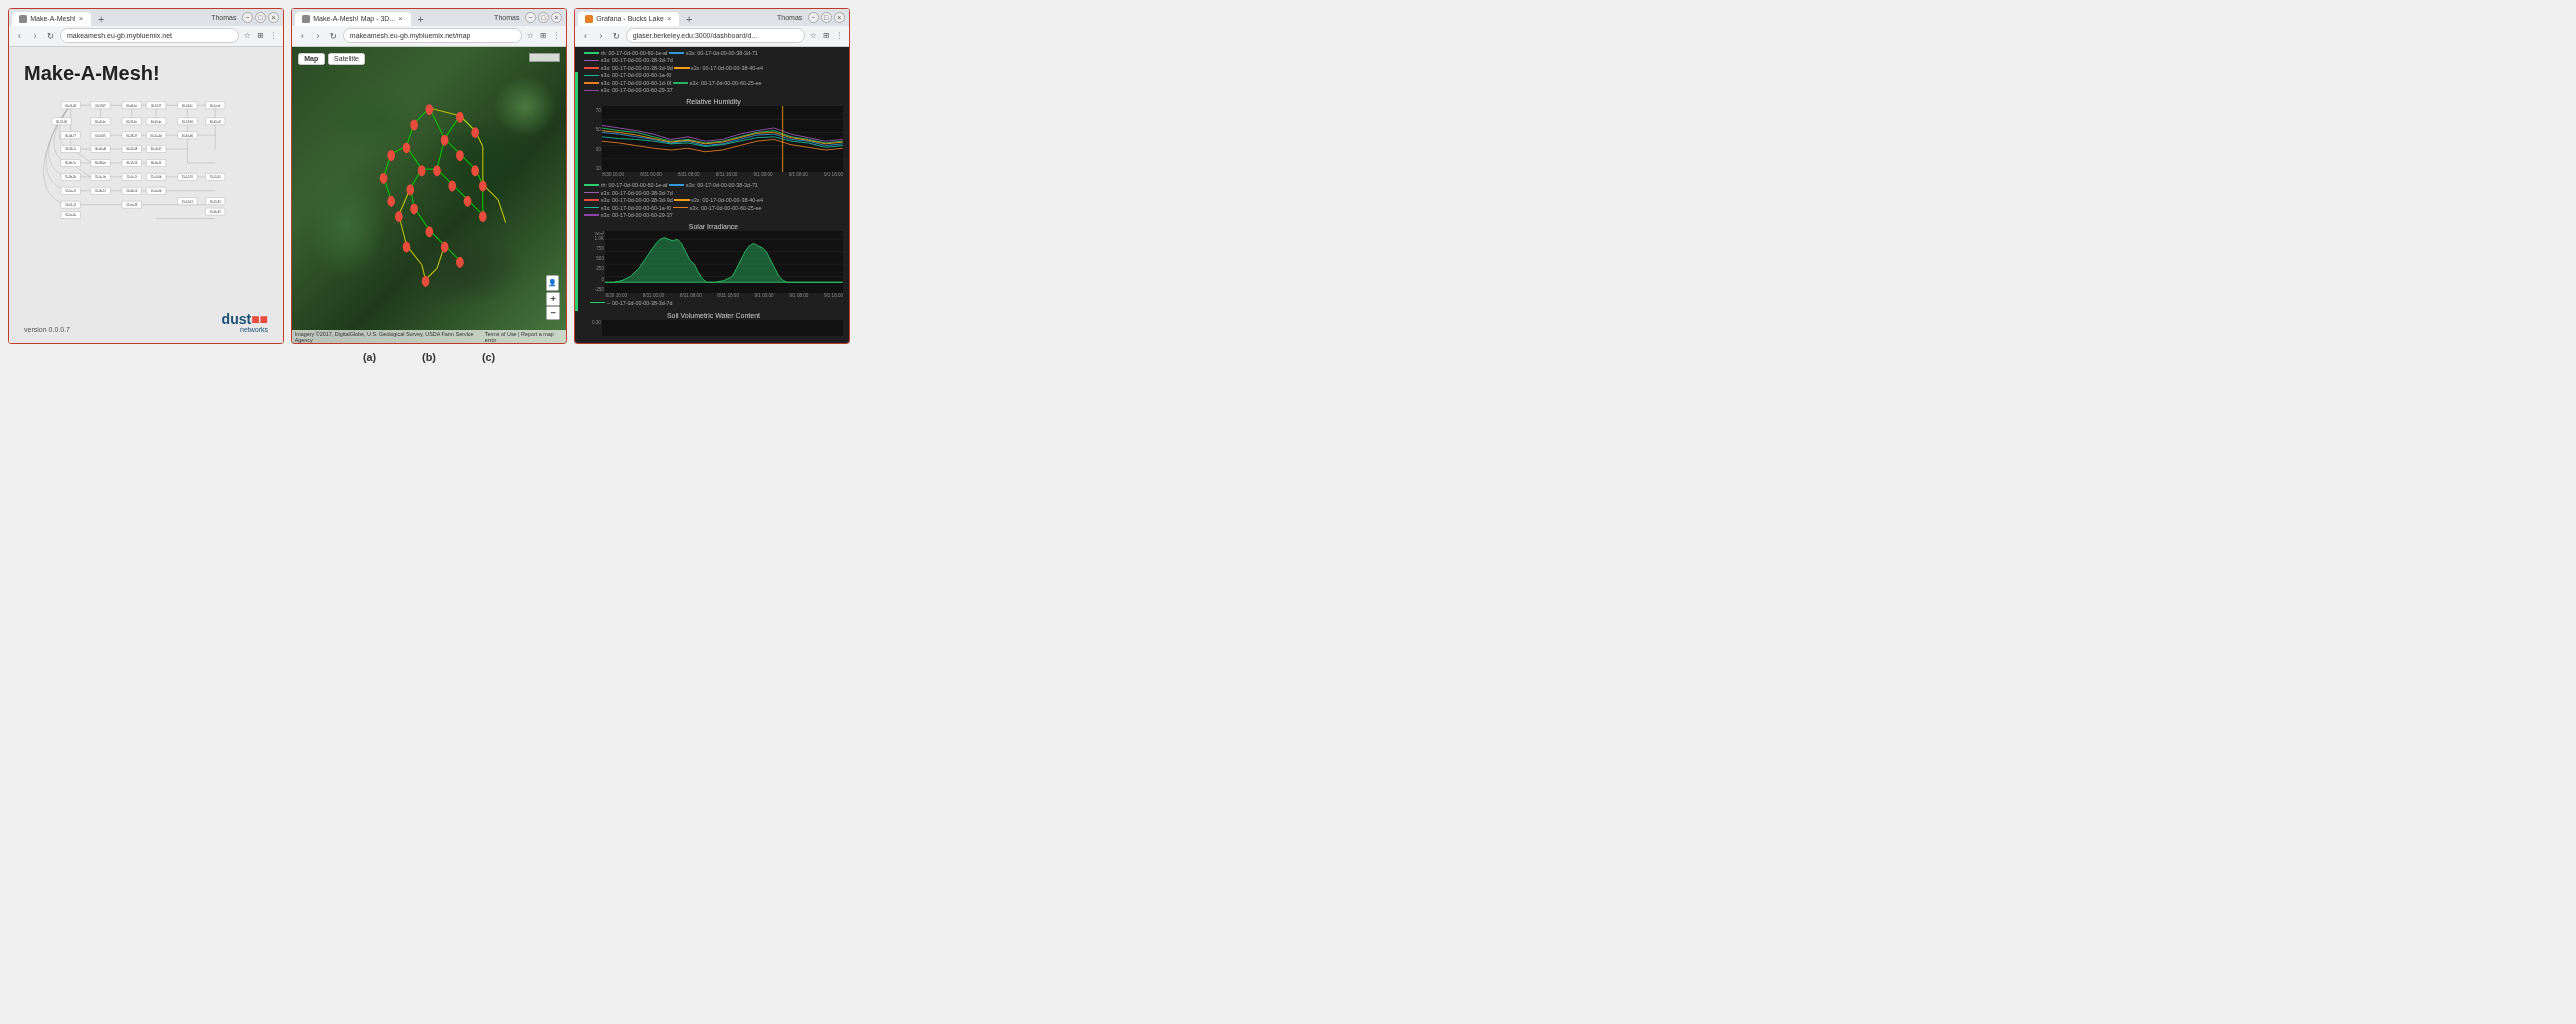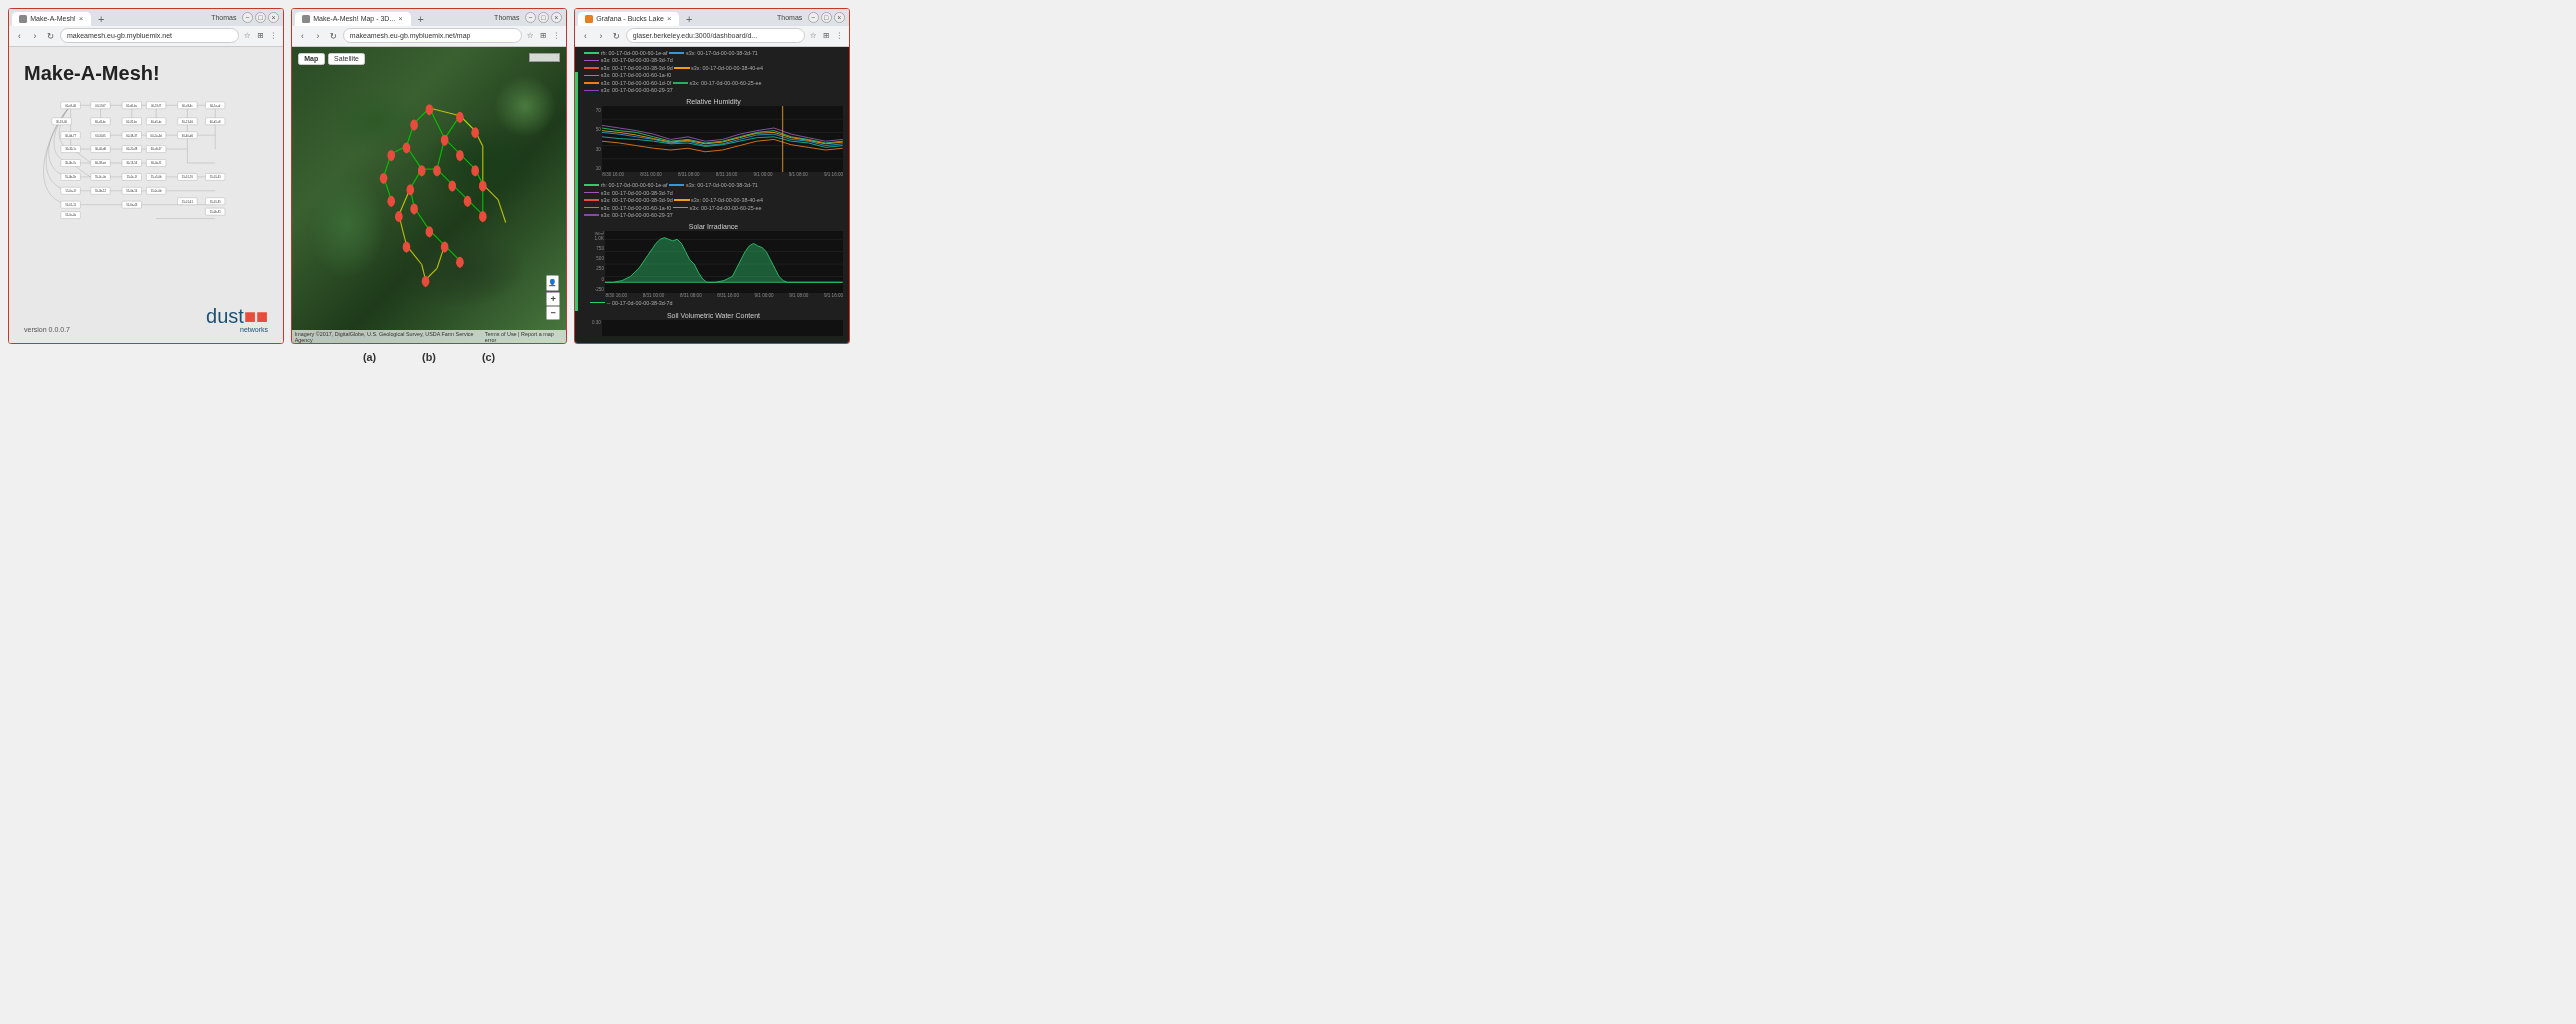--- a/index.html
+++ b/index.html
@@ -210,22 +210,22 @@
       justify-content: space-between;
       padding: 3.1px 7.7px;
     }
 
     .mesh-version {
       font-size: 7px;
       color: #555;
     }
 
     .dust-logo {
-      font-size: 20px;
-      font-weight: normal;
+      font-size: 14px;
+      font-weight: bold;
       color: #1a5276;
       line-height: 1;
     }
 
     .dust-logo span {
       color: #e74c3c;
     }
 
     .dust-sub {
       font-size: 7px;

